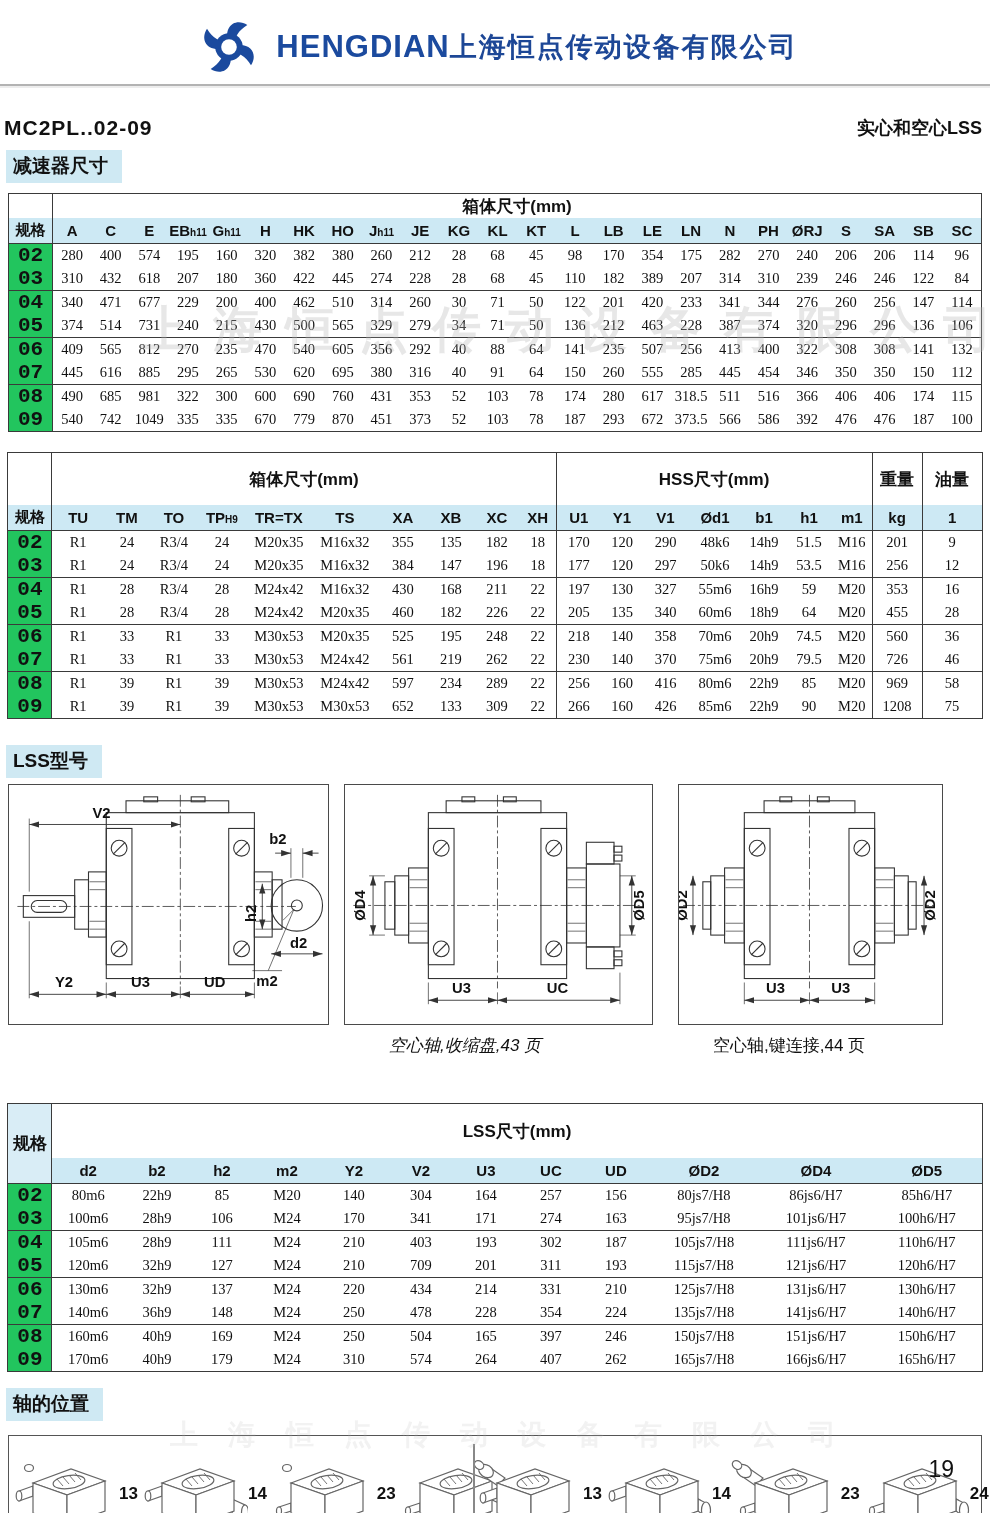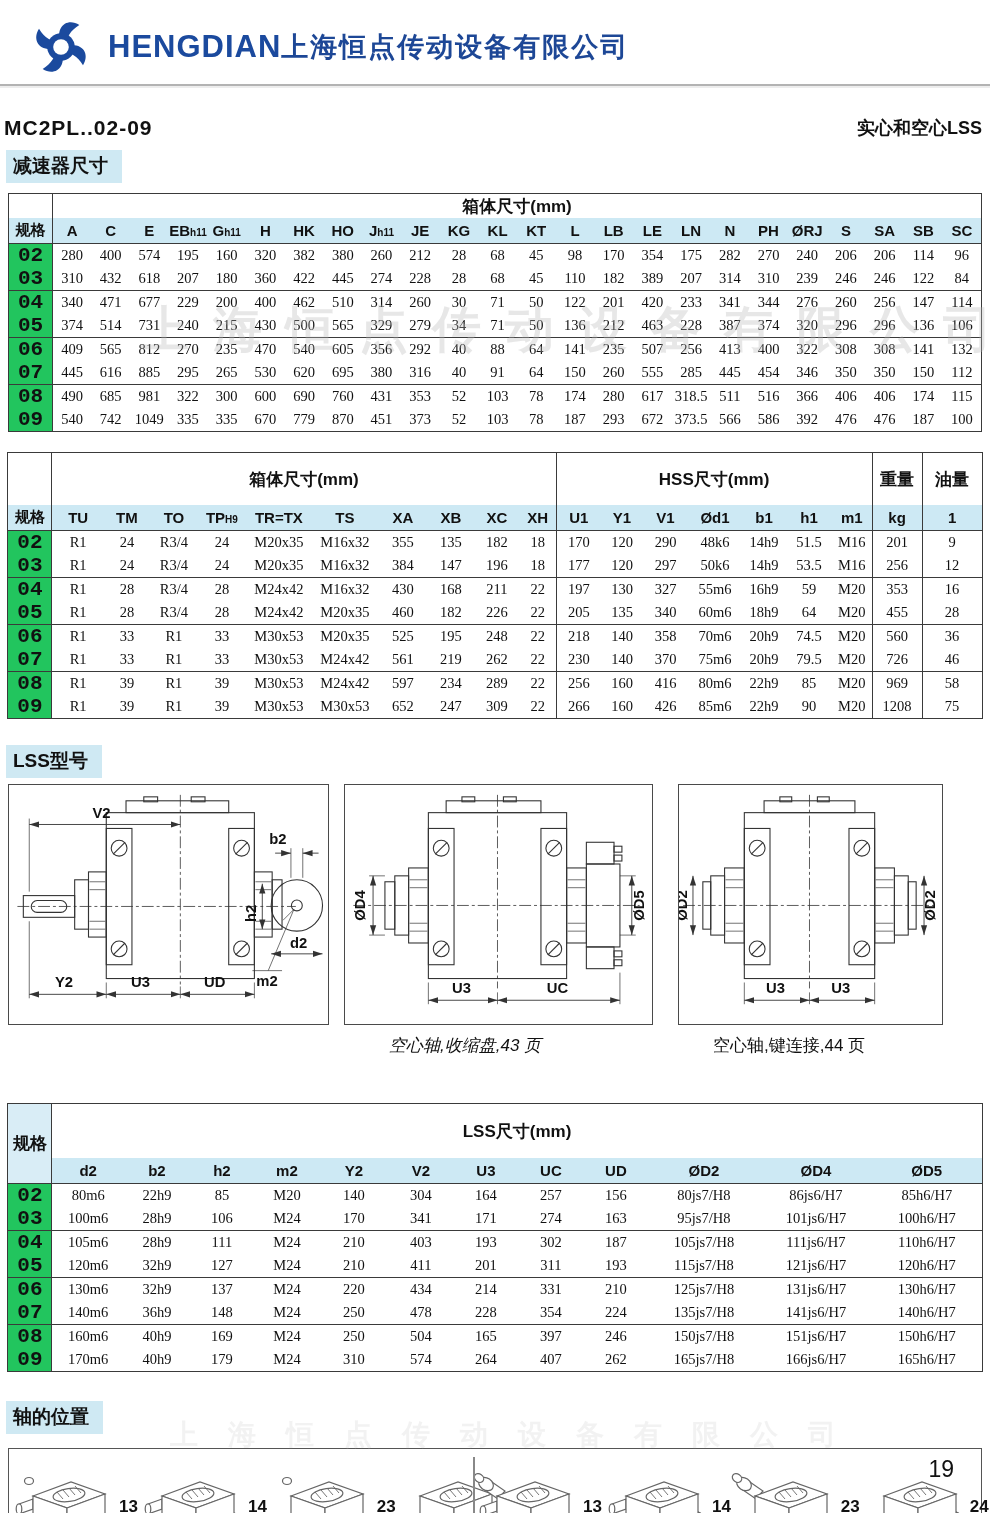--- a/index.html
+++ b/index.html
@@ -1,31 +1,31 @@
 <!DOCTYPE html>
 <html><head>
 <meta charset="utf-8">
 <style>
   html,body{margin:0;padding:0;background:#fff;}
   .page{width:990px;height:1513px;position:relative;background:#fff;overflow:hidden;
         font-family:"Liberation Sans",sans-serif;color:#111;}
   
-  .hdr{display:flex;justify-content:flex-start;align-items:center;padding:14px 24px 4px 28px;height:66px;}
+  .hdr{display:flex;justify-content:center;align-items:center;padding:14px 24px 4px 28px;height:66px;}
   .logo{display:flex;align-items:center;gap:14px;}
   .logo-text{font-size:31px;font-weight:bold;color:#1b4a9e;letter-spacing:1px;}
   .company{font-size:27px;font-weight:bold;color:#1d4796;letter-spacing:2px;}
   .hdr-rule{height:2px;background:#b3b3b3;border-bottom:2px solid #ededed;}
   
   .title-bar{margin-top:13px;background:#a9dbe9;font-size:21px;font-weight:bold;padding:5px 10px 6px 6px;}
   .model-row{display:flex;justify-content:space-between;align-items:flex-end;padding:28px 8px 0 4px;}
   .model-code{font-size:21px;font-weight:bold;letter-spacing:1px;}
   .shaft-note{font-size:18px;font-weight:bold;}
   .section-label{display:inline-block;background:#cfe9f3;font-size:19px;font-weight:bold;padding:3px 14px 4px 7px;margin:10px 0 0 6px;}
   .lbl-lss{margin-top:26px;}
-  .lbl-pos{margin-top:29px;}
+  .lbl-pos{margin-top:16px;}
   
   table{border-collapse:collapse;table-layout:fixed;width:974px;margin:10px auto 0;border:1.5px solid #3a3a3a;}
   th,td{text-align:center;vertical-align:middle;padding:0;overflow:hidden;white-space:nowrap;}
   th{font-family:"Liberation Sans",sans-serif;font-weight:bold;font-size:15px;}
   .group-row th{background:#fff;font-size:17px;}
   .group-row .corner{background:#fff;}
   .cols-row th{background:#cde9f4;height:25px;}
   tbody td{font-family:"Liberation Serif",serif;font-size:14.5px;height:16.5px;}
   td.spec{background:#22c55e;font-family:Liberation Mono, monospace;font-weight:bold;font-size:21px;}
   thead{border-bottom:1.3px solid #3a3a3a;}
@@ -598,21 +598,21 @@
         </tr>
         <tr>
           <td class="spec">09</td>
           <td>R1</td>
           <td>39</td>
           <td>R1</td>
           <td>39</td>
           <td>M30x53</td>
           <td>M30x53</td>
           <td>652</td>
-          <td>247</td>
+          <td>133</td>
           <td>309</td>
           <td>22</td>
           <td>266</td>
           <td>160</td>
           <td>426</td>
           <td>85m6</td>
           <td>22h9</td>
           <td>90</td>
           <td>M20</td>
           <td>1208</td>
@@ -905,21 +905,21 @@
           <td>111js6/H7</td>
           <td>110h6/H7</td>
         </tr>
         <tr>
           <td class="spec">05</td>
           <td>120m6</td>
           <td>32h9</td>
           <td>127</td>
           <td>M24</td>
           <td>210</td>
-          <td>411</td>
+          <td>709</td>
           <td>201</td>
           <td>311</td>
           <td>193</td>
           <td>115js7/H8</td>
           <td>121js6/H7</td>
           <td>120h6/H7</td>
         </tr>
         <tr>
           <td class="spec">06</td>
           <td>130m6</td>

